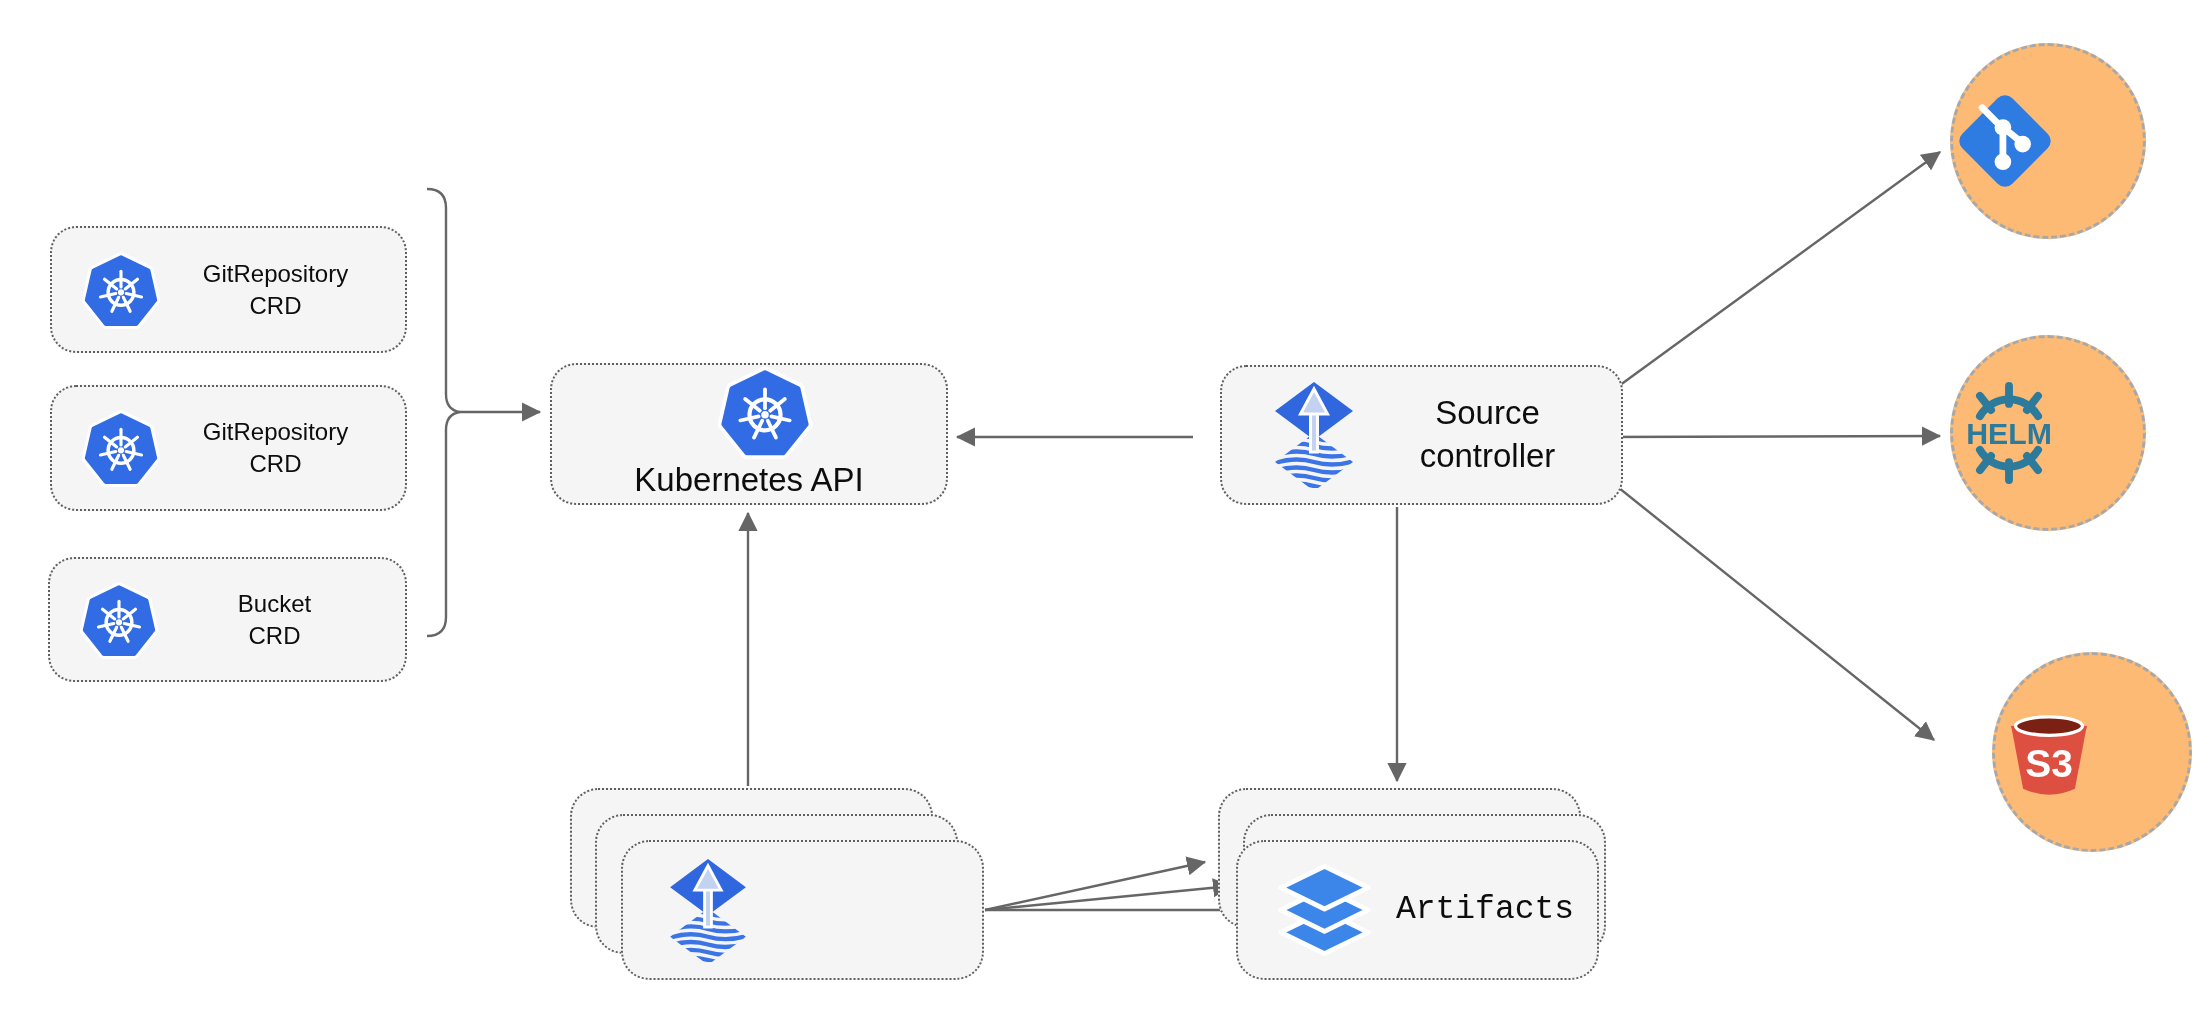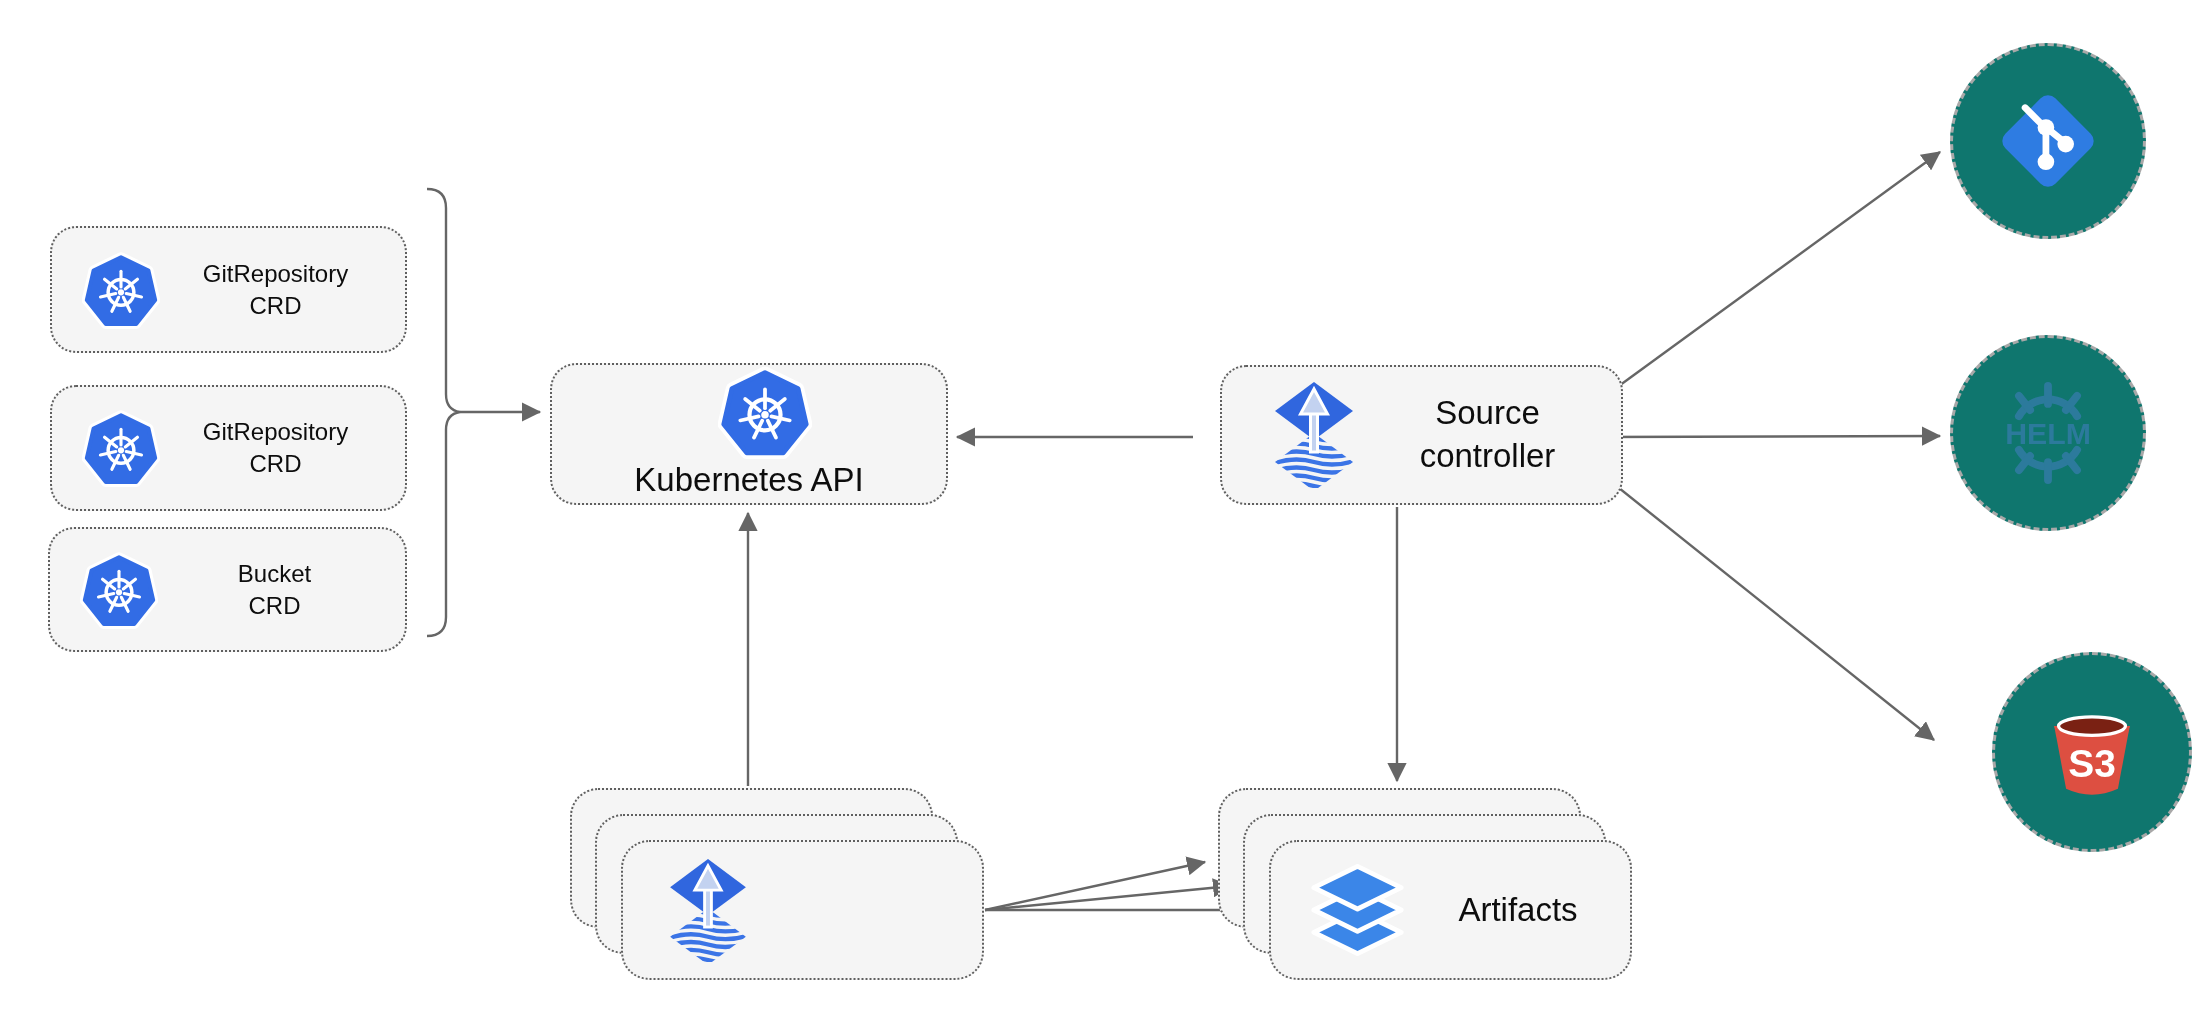--- a/index.html
+++ b/index.html
@@ -13,22 +13,22 @@
     background:#f5f5f5; border:2.5px dotted #5f5f5f; border-radius:26px;
     display:flex; align-items:center;
   }
   .node .nlabel { color:#0d0d0d; }
   .crd-label { flex:1; text-align:center; font-size:24px; line-height:1.32; padding-right:14px; }
   .big-label { flex:1; text-align:center; font-size:33px; line-height:1.3; }
   .two-line { white-space:pre-line; }
   .icon-wrap { flex:0 0 auto; display:flex; align-items:center; justify-content:center; }
   .ext-circle {
     position:absolute; box-sizing:border-box; border-radius:50%;
-    border:3px dashed #a8a8a8; background:#0f766e;
-    display:flex; align-items:center; justify-content:center;
+    border:3px dashed #a8a8a8; background:#fdba74;
+    display:flex; align-items:center; justify-content:flex-start;
   }
   .stack-box { border-radius:28px; }
 </style>
 </head>
 <body>
 
 <div class="canvas">
 
   <svg width="0" height="0" style="position:absolute" aria-hidden="true">
     <defs>
@@ -148,21 +148,21 @@
       <svg width="78" height="78">
           <use href="#sym-k8s"></use>
         </svg>
     </span>
     <span class="nlabel crd-label">
       <span>GitRepository</span><br>
       <span>CRD</span>
     </span>
   </div>
 
-  <div class="node" style="left:48px; top:527px; width:359px; height:125px;">
+  <div class="node" style="left:48px; top:557px; width:359px; height:125px;">
     <span class="icon-wrap" style="margin-left:30px;">
       <svg width="78" height="78">
           <use href="#sym-k8s"></use>
         </svg>
     </span>
     <span class="nlabel crd-label">
       <span>Bucket</span><br>
       <span>CRD</span>
     </span>
   </div>
@@ -191,21 +191,21 @@
   <div class="node stack-box" style="left:621px; top:840px; width:363px; height:140px;">
     <span class="icon-wrap" style="margin-left:46px;">
       <svg width="78" height="103">
           <use href="#sym-flux"></use>
         </svg>
     </span>
   </div>
 
   <div class="node stack-box" style="left:1218px; top:788px; width:363px; height:140px;"></div>
   <div class="node stack-box" style="left:1243px; top:814px; width:363px; height:140px;"></div>
-  <div class="node stack-box" style="left:1269px; top:840px; width:363px; height:140px;">
+  <div class="node stack-box" style="left:1236px; top:840px; width:363px; height:140px;font-family:Liberation Mono, monospace;">
     <span class="icon-wrap" style="margin-left:38px;">
       <svg width="97" height="92">
           <use href="#sym-layers"></use>
         </svg>
     </span>
     <span class="nlabel big-label">Artifacts</span>
   </div>
 
   <div class="ext-circle" style="left:1950px; top:43px; width:196px; height:196px;">
     <span class="icon-wrap">

